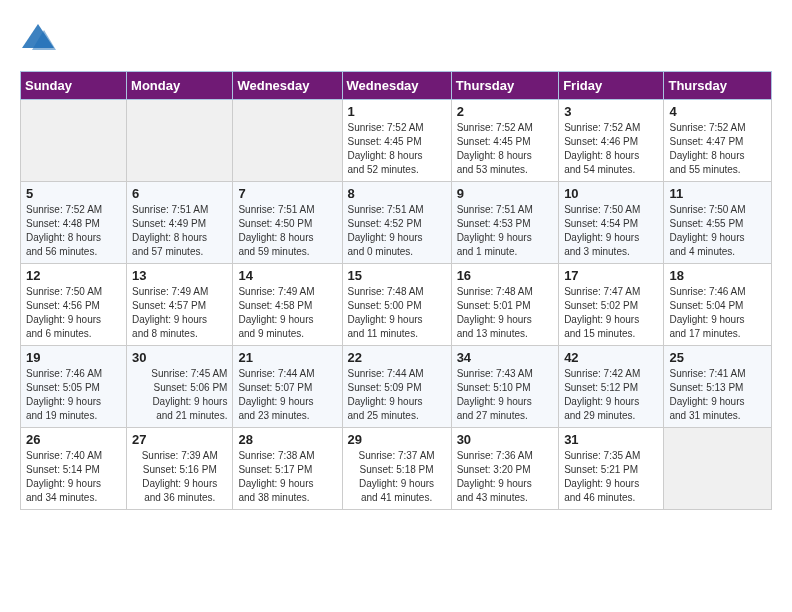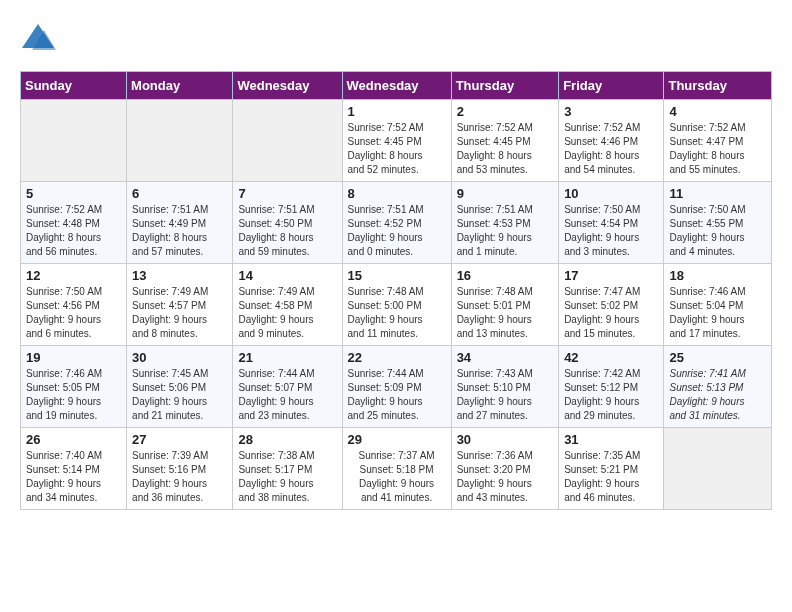--- a/index.html
+++ b/index.html
@@ -265,21 +265,21 @@
       <tr>
         <td>
           <span class="day-num">19</span>
           <div class="day-info" style="white-space: pre-line;">Sunrise: 7:46 AM
 Sunset: 5:05 PM
 Daylight: 9 hours
 and 19 minutes.</div>
         </td>
         <td>
           <span class="day-num">30</span>
-          <div class="day-info" style="white-space: pre-line;">Sunrise: 7:45 AM
+          <div class="day-info" style="white-space: pre-line; text-align: right;">Sunrise: 7:45 AM
 Sunset: 5:06 PM
 Daylight: 9 hours
 and 21 minutes.</div>
         </td>
         <td>
           <span class="day-num">21</span>
           <div class="day-info" style="white-space: pre-line;">Sunrise: 7:44 AM
 Sunset: 5:07 PM
 Daylight: 9 hours
 and 23 minutes.</div>
@@ -300,37 +300,37 @@
         </td>
         <td>
           <span class="day-num">42</span>
           <div class="day-info" style="white-space: pre-line;">Sunrise: 7:42 AM
 Sunset: 5:12 PM
 Daylight: 9 hours
 and 29 minutes.</div>
         </td>
         <td>
           <span class="day-num">25</span>
-          <div class="day-info" style="white-space: pre-line; font-style: italic;">Sunrise: 7:41 AM
+          <div class="day-info" style="white-space: pre-line;">Sunrise: 7:41 AM
 Sunset: 5:13 PM
 Daylight: 9 hours
 and 31 minutes.</div>
         </td>
       </tr>
       <tr>
         <td>
           <span class="day-num">26</span>
           <div class="day-info" style="white-space: pre-line;">Sunrise: 7:40 AM
 Sunset: 5:14 PM
 Daylight: 9 hours
 and 34 minutes.</div>
         </td>
         <td>
           <span class="day-num">27</span>
-          <div class="day-info" style="white-space: pre-line;">Sunrise: 7:39 AM
+          <div class="day-info" style="white-space: pre-line; text-align: center;">Sunrise: 7:39 AM
 Sunset: 5:16 PM
 Daylight: 9 hours
 and 36 minutes.</div>
         </td>
         <td>
           <span class="day-num">28</span>
           <div class="day-info" style="white-space: pre-line;">Sunrise: 7:38 AM
 Sunset: 5:17 PM
 Daylight: 9 hours
 and 38 minutes.</div>

